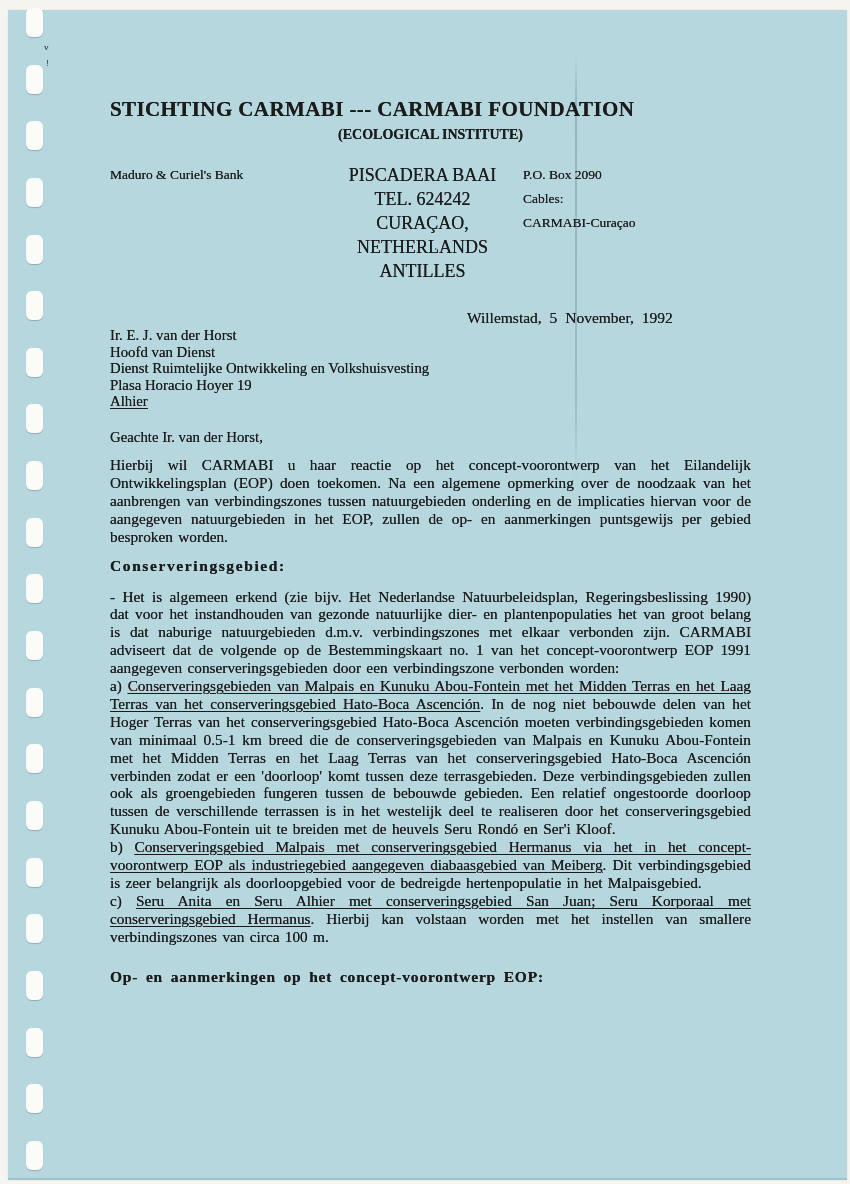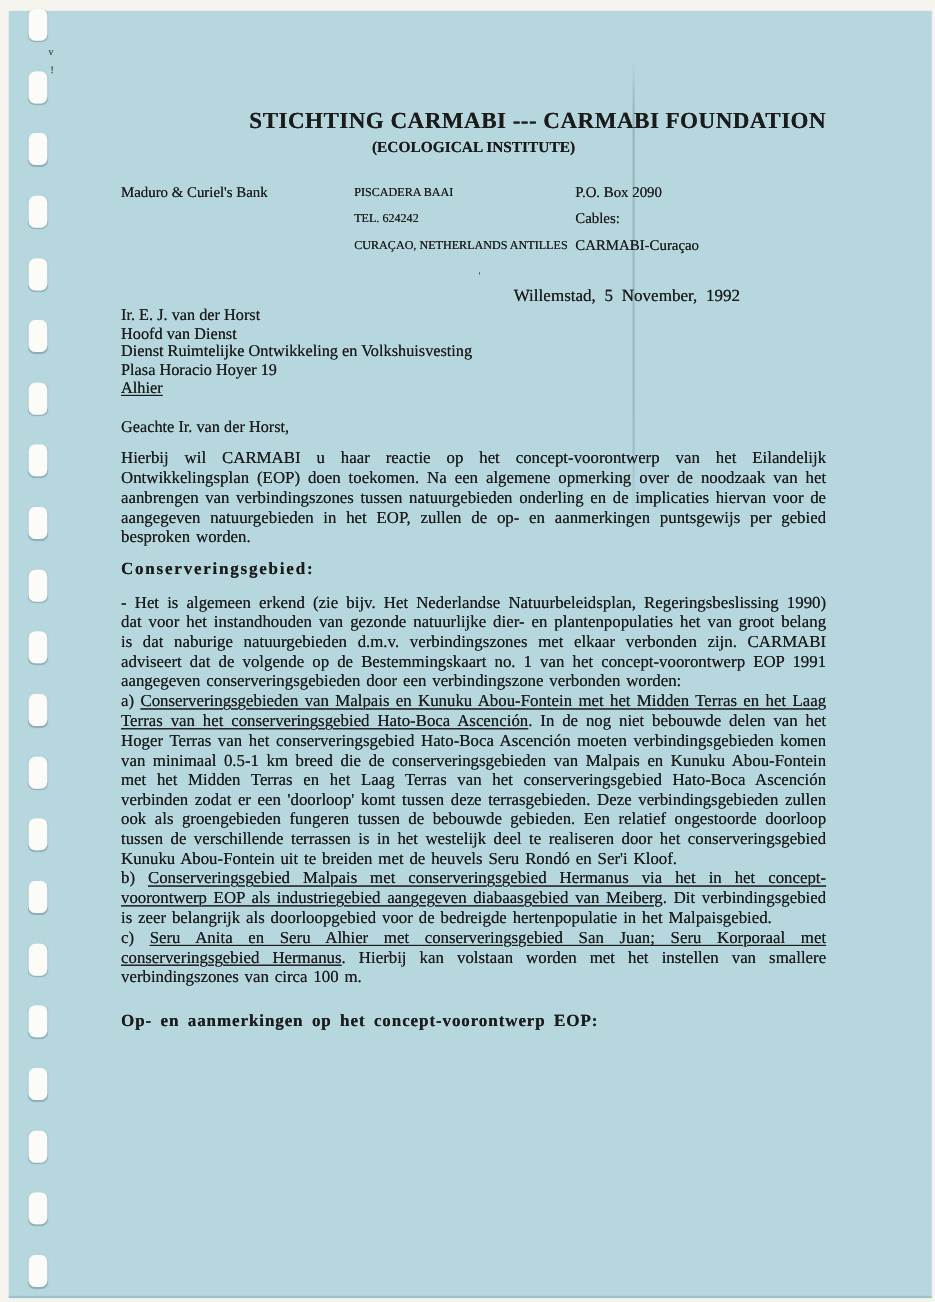--- a/index.html
+++ b/index.html
@@ -31,32 +31,32 @@
     position:absolute;left:567px;top:44px;width:2px;height:430px;
     background:linear-gradient(to bottom,rgba(95,125,140,0) 0%,rgba(95,125,140,0.38) 12%,rgba(95,125,140,0.30) 80%,rgba(95,125,140,0) 100%);
   }
   .mark{position:absolute;color:#2a2a2a;font-size:9px;opacity:0.8;}
   
   .content{
     position:absolute;left:0;top:0;width:100%;box-sizing:border-box;
     padding:86px 96px 0 102px;
   }
   .lh-title{
-    text-align:right;font-weight:bold;font-size:21px;letter-spacing:0.4px;
+    text-align:left;font-weight:bold;font-size:21px;letter-spacing:0.4px;
     line-height:26px;
   }
   .lh-subtitle{
     text-align:center;font-weight:bold;font-size:14px;line-height:17px;margin-top:4px;
   }
   .contact{
     display:grid;grid-template-columns:212px 1fr 228px;
     margin-top:20px;line-height:24px;
   }
   .contact .col{font-size:13.5px;font-weight:bold;}
-  .contact .col.center{font-size:11px;font-weight:normal;}
+  .contact .col.center{text-align:center;font-size:18px;font-weight:normal;}
   .contact .col.right{font-size:13.5px;font-weight:normal;}
   .contact .col.left{font-weight:normal;}
   .dateline{
     margin-top:26px;padding-left:357px;font-size:15.5px;word-spacing:4px;line-height:18px;
   }
   .recipient{font-size:14.8px;line-height:16.6px;}
   .underline{text-decoration:underline;text-underline-offset:2px;text-decoration-thickness:1px;}
   .salutation{margin-top:19px;font-size:14.8px;line-height:17px;}
   .para{
     margin-top:10px;font-size:15.3px;line-height:17.9px;

